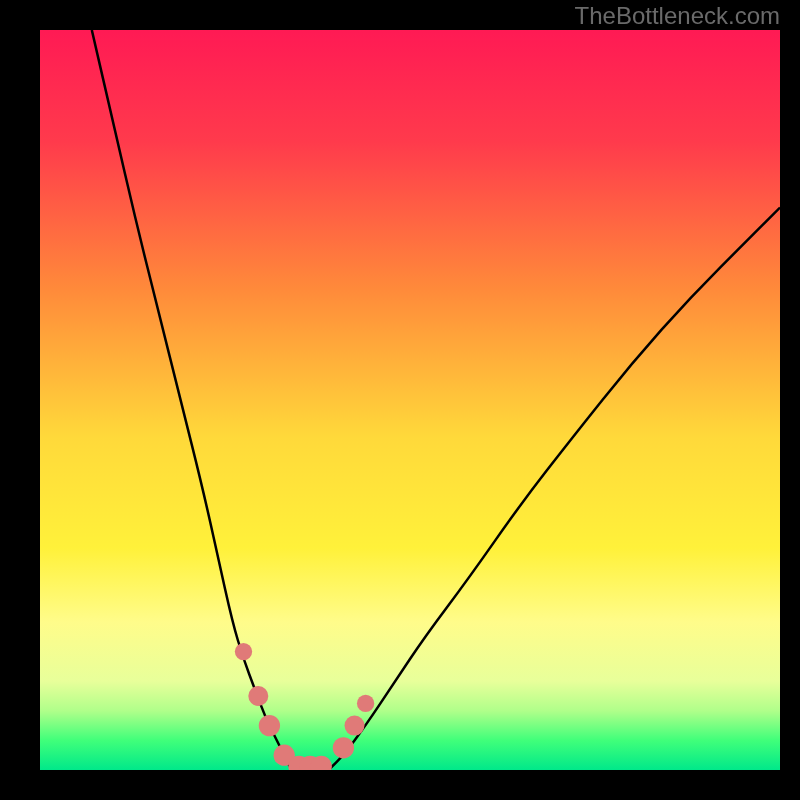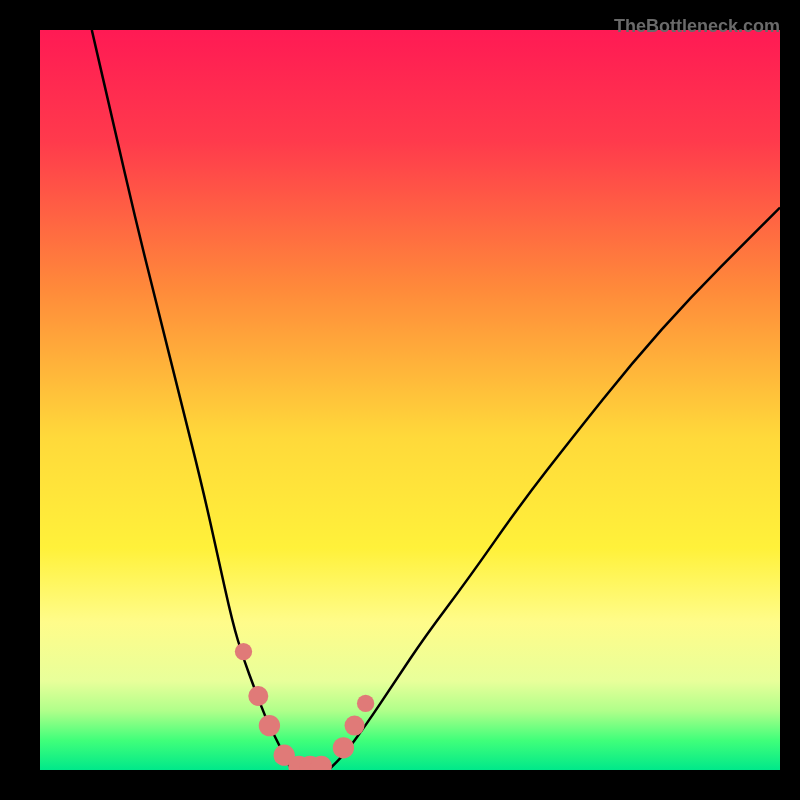--- a/index.html
+++ b/index.html
@@ -6,25 +6,25 @@
     margin: 0;
     padding: 0;
     width: 800px;
     height: 800px;
     background: #000;
     position: relative;
     font-family: Arial, sans-serif;
   }
   .watermark {
     position: absolute;
-    top: 16px;
+    top: 2px;
     right: 20px;
     color: #6a6a6a;
-    font-size: 18px;
-    font-weight: 700;
+    font-size: 24px;
+    font-weight: 400;
     z-index: 10;
   }
   .plot-area {
     position: absolute;
     left: 40px;
     top: 30px;
     width: 740px;
     height: 740px;
   }
   svg {

